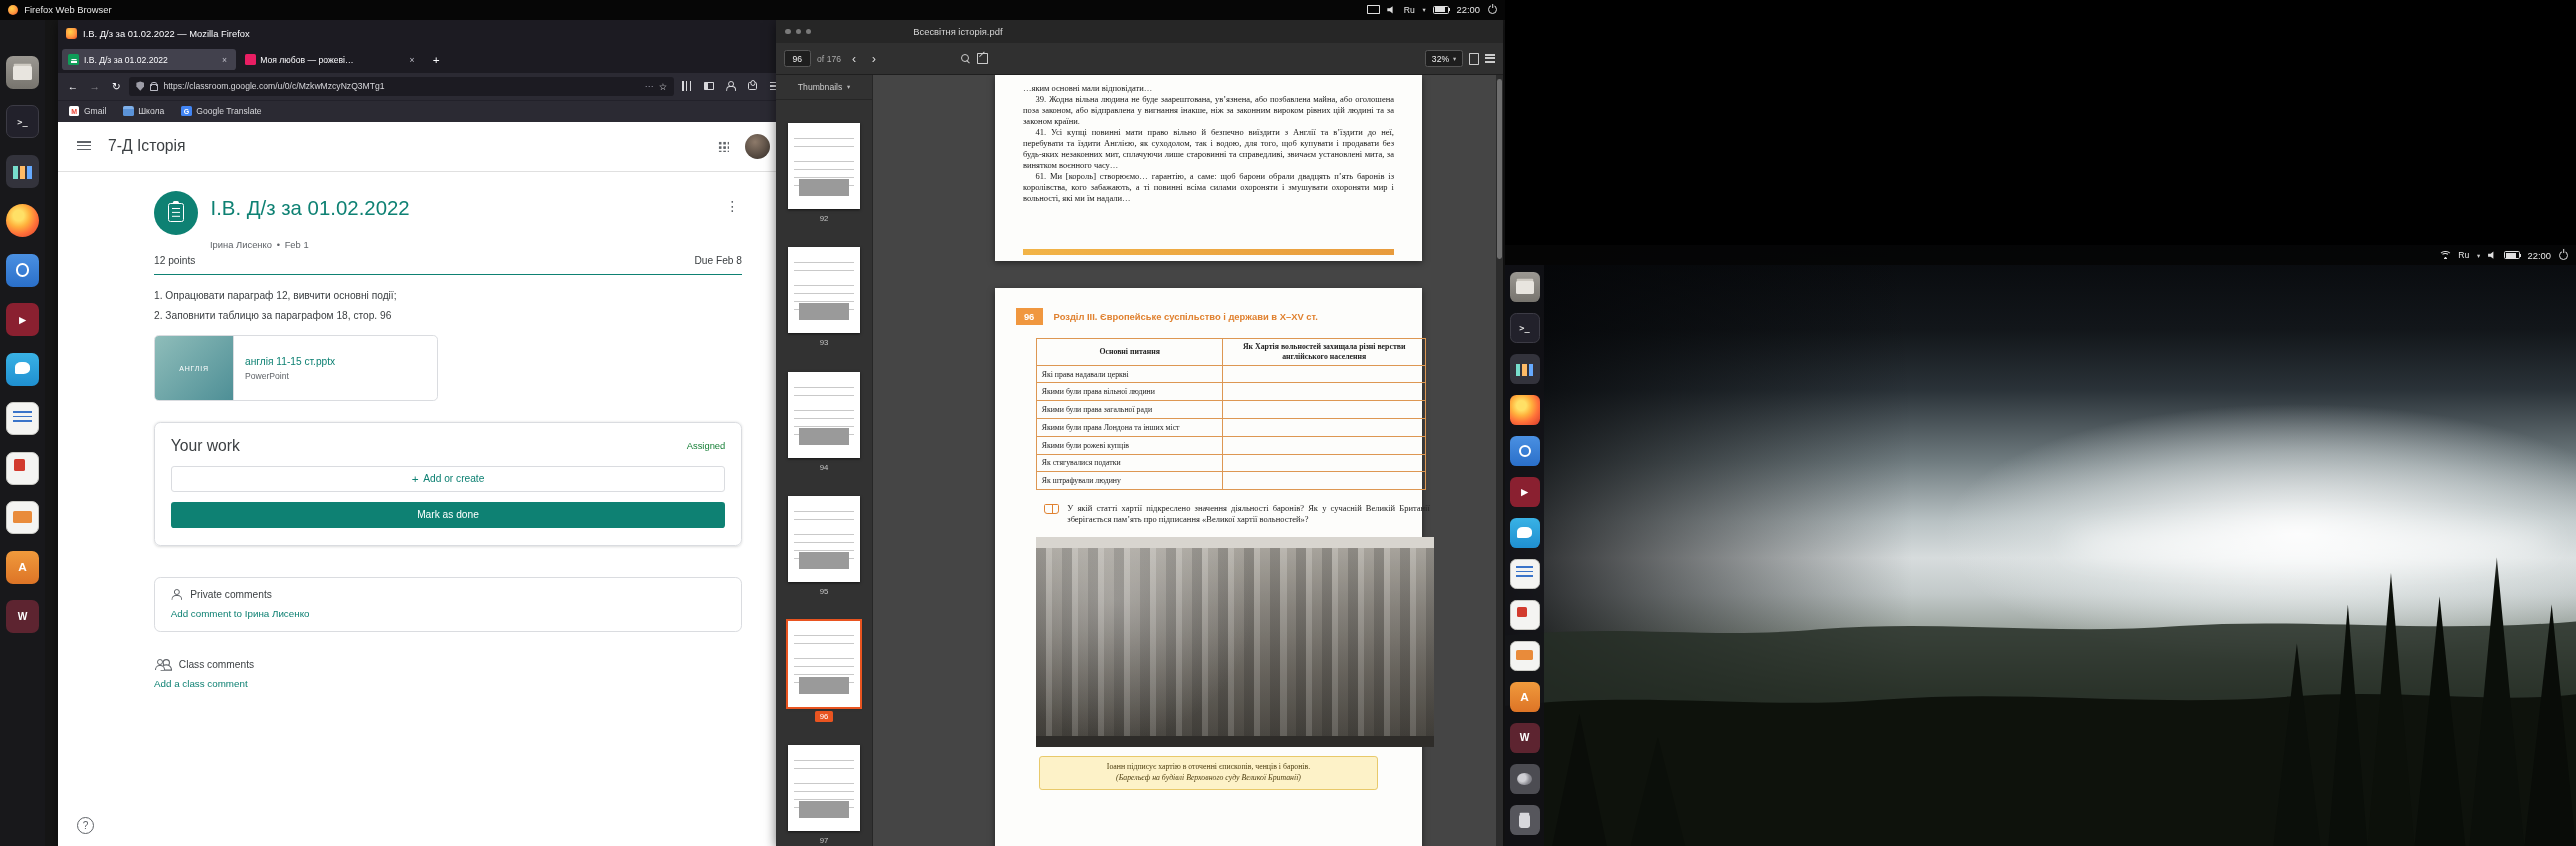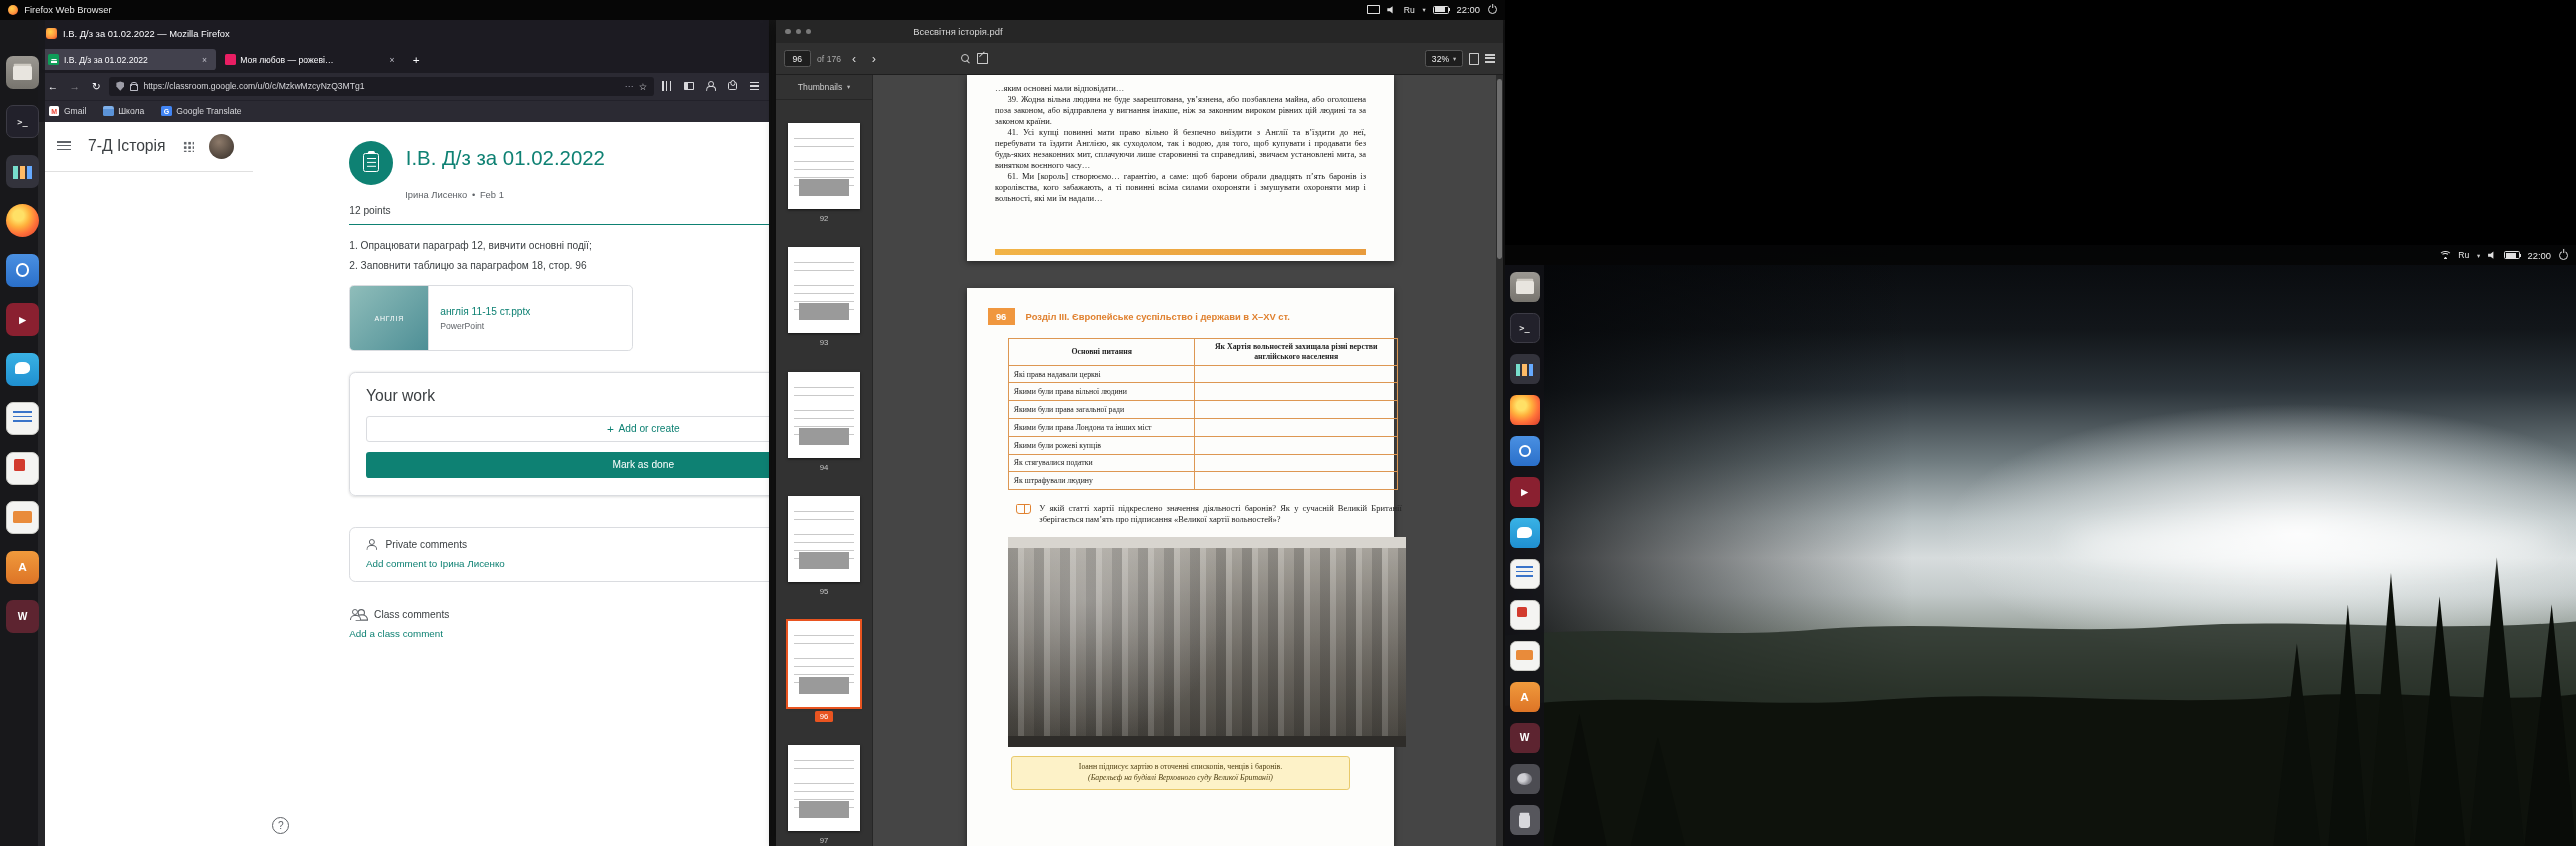--- a/index.html
+++ b/index.html
@@ -63,21 +63,21 @@
   [data-icon="image-editor"]{background:#4c4c52;}
   [data-icon="image-editor"]::before{content:"";position:absolute;left:25%;top:30%;width:50%;height:42%;border-radius:50%;
      background:radial-gradient(circle at 35% 40%,#cfcfd4 0 30%,#8f8f96 60%,#6a6a70);}
   [data-icon="trash"]{background:#56565c;}
   [data-icon="trash"]::before{content:"";position:absolute;left:32%;right:32%;top:34%;bottom:24%;background:#d8d8dc;border-radius:1.6px 1.6px 2.4px 2.4px;box-shadow:0 -3.1px 0 -0.8px #d8d8dc;}
 
   
   .win{position:absolute;display:flex;flex-direction:column;box-shadow:0 2.4px 11px rgba(0,0,0,.55);}
 
   
-  .ff{left:38px;top:19.6px;width:731px;height:827px;background:#fff;}
+  .ff{left:58px;top:19.6px;width:731px;height:827px;background:#fff;}
   .ff-titlebar{height:27px;background:#1c1b22;display:flex;align-items:center;padding:0 7.8px;gap:6.3px;flex:none;}
   .ff-winicon{width:11px;height:11px;border-radius:2.4px;background:radial-gradient(circle at 40% 35%,#ffd24a,#ff9640 55%,#e3461f);}
   .ff-title{color:#fbfbfe;font-size:9.4px;}
   .ff-tabs{height:26px;background:#1c1b22;display:flex;align-items:center;padding:0 3.9px;gap:2.4px;flex:none;}
   .tab{height:21px;border-radius:3.1px;display:flex;align-items:center;gap:4.7px;padding:0 6.3px;width:174px;box-sizing:border-box;color:#fbfbfe;font-size:8.6px;}
   .tab.active{background:#42414d;}
   .tab2{width:185px;}
   .tab-t{flex:1;white-space:nowrap;overflow:hidden;min-width:0;}
   .tab-x{color:#bfbfc9;font-size:8.6px;width:10.2px;text-align:center;}
   .fav{width:11px;height:11px;border-radius:1.6px;flex:none;position:relative;}
@@ -106,21 +106,21 @@
   .i-menu{width:9.4px;height:7.8px;background:repeating-linear-gradient(180deg,#d7d7db 0 1.3px,transparent 1.3px 3.3px);}
   .ff-bookmarks{height:21px;background:#2b2a33;border-top:0.8px solid #22212a;display:flex;align-items:center;padding:0 11px;gap:17px;flex:none;font-size:8.6px;color:#d7d7db;}
   .bm{display:flex;align-items:center;gap:4.7px;}
   .bmi{width:10.2px;height:10.2px;border-radius:1.6px;font-size:7px;font-weight:bold;display:flex;align-items:center;justify-content:center;flex:none;}
   .bmi.gmail{background:#fff;color:#ea4335;}
   .bmi.folder{background:linear-gradient(180deg,#7fb0ea 30%,#5b93d8 30%);border-radius:1.6px 2.4px 1.6px 1.6px;}
   .bmi.gt{background:#4285f4;color:#fff;}
 
   
   :root{--gc:#0e8173;}
-  .ff-content{flex:1;background:#fff;position:relative;overflow:hidden;display:flex;flex-direction:row;min-height:0;}
+  .ff-content{flex:1;background:#fff;position:relative;overflow:hidden;display:flex;flex-direction:column;min-height:0;}
   .gc-appbar{height:49px;border-bottom:0.8px solid #e0e0e0;display:flex;align-items:center;padding:0 19px;gap:17px;flex:none;}
   .i-burger{width:14px;height:9.4px;background:repeating-linear-gradient(180deg,#5f6368 0 1.6px,transparent 1.6px 3.9px);}
   .gc-course{font-size:15.7px;color:#3c4043;}
   .gc-right{margin-left:auto;display:flex;align-items:center;gap:15.7px;}
   .i-grid9{width:11px;height:11px;background-image:radial-gradient(circle,#5f6368 1.2px,transparent 1.5px);background-size:4.4px 4.4px;}
   .gc-avatar{width:25px;height:25px;border-radius:50%;background:radial-gradient(circle at 40% 32%,#8d7a6a,#4a4038 75%);}
   .gc-main{flex:1;position:relative;overflow:hidden;padding-top:19px;}
   .gc-col{width:588px;margin-left:96px;}
   .gc-titlerow{display:flex;align-items:flex-start;gap:12.5px;}
   .gc-assign-ic{width:44px;height:44px;border-radius:50%;background:var(--gc);flex:none;display:flex;align-items:center;justify-content:center;}
@@ -175,21 +175,21 @@
   .i-mag{width:10.2px;height:10.2px;position:relative;margin-left:74px;}
   .i-mag::before{content:"";position:absolute;left:0;top:0;width:6.3px;height:6.3px;border:1.2px solid #ccc;border-radius:50%;}
   .i-mag::after{content:"";position:absolute;left:6.3px;top:6.3px;width:3.9px;height:1.3px;background:#ccc;transform:rotate(45deg);transform-origin:0 0;}
   .i-note{width:8.6px;height:8.6px;position:relative;border:0.8px solid #ccc;border-radius:0.8px;}
   .i-note::before{content:"";position:absolute;left:1.6px;top:1.6px;width:7px;height:1.3px;background:#ccc;transform:rotate(-45deg);transform-origin:0 100%;}
   .pv-spacer{flex:1;}
   .pv-zoom{display:flex;align-items:center;gap:3.9px;font-size:8.6px;color:#eee;border:0.8px solid #555;border-radius:2.4px;padding:2.4px 5.5px;background:#1e1e1e;}
   .pv-caret{font-size:6.3px;color:#bbb;}
   .i-page{width:7.8px;height:10.2px;border:0.8px solid #ccc;border-radius:0.8px;}
   .i-burger2{width:10.2px;height:8.6px;background:repeating-linear-gradient(180deg,#ccc 0 1.6px,transparent 1.6px 3.5px);}
-  .pv-body{flex:1;display:flex;min-height:0;}
+  .pv-body{flex:1;display:flex;min-height:0;gap:28px;}
   .pv-side{width:96px;background:#323232;border-right:0.8px solid #262626;display:flex;flex-direction:column;flex:none;}
   .pv-side-head{height:23.5px;display:flex;align-items:center;justify-content:center;gap:4.7px;color:#ccc;font-size:8.6px;border-bottom:0.8px solid #262626;flex:none;}
   .pv-thumbs{flex:1;overflow:hidden;display:flex;flex-direction:column;align-items:center;padding-top:23.5px;gap:23.5px;}
   .pv-thumb-item{display:flex;flex-direction:column;align-items:center;gap:3.9px;flex:none;}
   .pv-thumb{width:72px;height:86px;background:#fff;box-shadow:0 0.8px 2.4px rgba(0,0,0,.6);
       background-image:linear-gradient(#9a9a9a,#9a9a9a),repeating-linear-gradient(180deg,transparent 0 7px,#c9c9c9 7px 7.8px);
       background-repeat:no-repeat,no-repeat;background-size:50px 17px,60px 67px;background-position:11px 56px,6.3px 7.8px;}
   .pv-thumb-label{font-size:7.8px;color:#c5c5c5;line-height:11px;}
   .pv-thumb-item.selected .pv-thumb{outline:2.4px solid #e95420;outline-offset:0.8px;}
   .pv-thumb-item.selected .pv-thumb-label{background:#e95420;color:#fff;padding:0 4.7px;border-radius:1.6px;}

